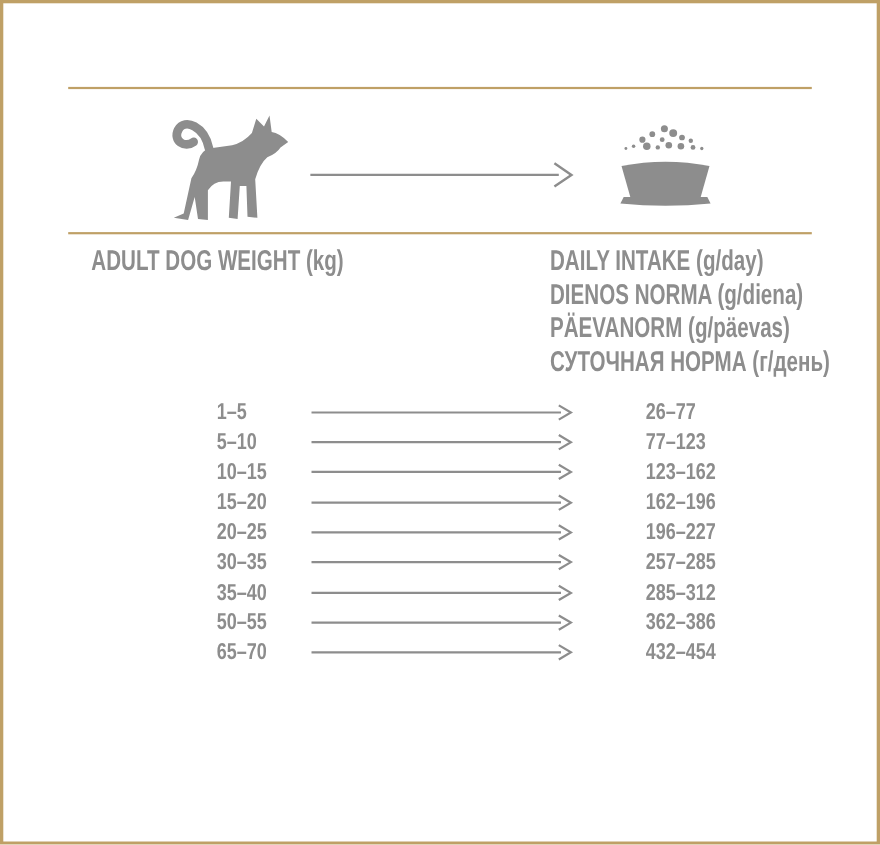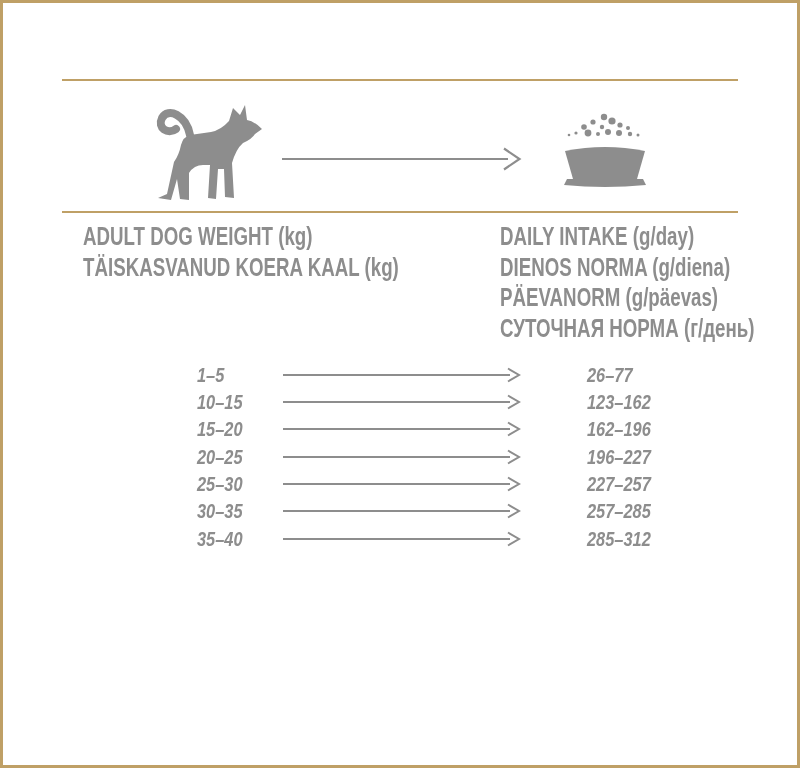--- a/index.html
+++ b/index.html
@@ -36,21 +36,21 @@
   .heads{position:absolute;top:221px;font-size:26px;line-height:30.6px;white-space:nowrap;}
   .left-head{left:83px;}
   .right-head{left:500px;}
   .heads .hline span{
     display:inline-block;
     transform:scaleX(0.72);
     transform-origin:0 50%;
   }
 
   .rows{position:absolute;left:0;top:361px;width:800px;}
-  .row{position:relative;height:27.35px;font-style:italic;}
+  .row{position:relative;height:27.35px;}
   .row .w,.row .v{
     position:absolute;top:50%;
     font-size:21px;white-space:nowrap;
     transform:translateY(-50%) scaleX(0.78);
     transform-origin:0 50%;
   }
   .row .w{left:197px;}
   .row .v{left:587px;}
   .row-arrow{
     position:absolute;left:283px;top:50%;
@@ -116,39 +116,46 @@
       <circle cx="70" cy="26" r="2.2"></circle>
         <circle cx="78" cy="27" r="1.5"></circle>
         <circle cx="9" cy="27" r="1.3"></circle>
     </g>
     <path class="solid" d="M5,43 Q45,35 85,43 L77,71 L13,71 Z"></path>
     <path class="solid" d="M7,71 L83,71 L86,77 Q45,81 4,77 Z"></path>
   </svg>
 
   <div class="heads left-head">
     <div class="hline"><span>ADULT DOG WEIGHT (kg)</span></div>
-    <div class="hline"><span>TÄISKASVANUD KOERA KAAL (kg)</span></div>
   </div>
   <div class="heads right-head">
     <div class="hline"><span>DAILY INTAKE (g/day)</span></div>
     <div class="hline"><span>DIENOS NORMA (g/diena)</span></div>
     <div class="hline"><span>PÄEVANORM (g/päevas)</span></div>
     <div class="hline"><span>СУТОЧНАЯ НОРМА (г/день)</span></div>
   </div>
 
   <div class="rows" id="rows">
     <div class="row">
       <span class="w">1–5</span>
       <svg class="row-arrow" viewBox="0 0 238 16" preserveAspectRatio="none" aria-hidden="true">
         <line x1="0" y1="8" x2="227" y2="8"></line>
         <polyline points="225,1.5 236,8 225,14.5"></polyline>
       </svg>
       <span class="v">26–77</span>
     </div>
 
+    <div class="row">
+      <span class="w">5–10</span>
+      <svg class="row-arrow" viewBox="0 0 238 16" preserveAspectRatio="none" aria-hidden="true">
+        <line x1="0" y1="8" x2="227" y2="8"></line>
+        <polyline points="225,1.5 236,8 225,14.5"></polyline>
+      </svg>
+      <span class="v">77–123</span>
+    </div>
 
     <div class="row">
       <span class="w">10–15</span>
       <svg class="row-arrow" viewBox="0 0 238 16" preserveAspectRatio="none" aria-hidden="true">
         <line x1="0" y1="8" x2="227" y2="8"></line>
         <polyline points="225,1.5 236,8 225,14.5"></polyline>
       </svg>
       <span class="v">123–162</span>
     </div>
 
@@ -163,28 +170,20 @@
 
     <div class="row">
       <span class="w">20–25</span>
       <svg class="row-arrow" viewBox="0 0 238 16" preserveAspectRatio="none" aria-hidden="true">
         <line x1="0" y1="8" x2="227" y2="8"></line>
         <polyline points="225,1.5 236,8 225,14.5"></polyline>
       </svg>
       <span class="v">196–227</span>
     </div>
 
-    <div class="row">
-      <span class="w">25–30</span>
-      <svg class="row-arrow" viewBox="0 0 238 16" preserveAspectRatio="none" aria-hidden="true">
-        <line x1="0" y1="8" x2="227" y2="8"></line>
-        <polyline points="225,1.5 236,8 225,14.5"></polyline>
-      </svg>
-      <span class="v">227–257</span>
-    </div>
 
     <div class="row">
       <span class="w">30–35</span>
       <svg class="row-arrow" viewBox="0 0 238 16" preserveAspectRatio="none" aria-hidden="true">
         <line x1="0" y1="8" x2="227" y2="8"></line>
         <polyline points="225,1.5 236,8 225,14.5"></polyline>
       </svg>
       <span class="v">257–285</span>
     </div>
 
@@ -192,18 +191,34 @@
       <span class="w">35–40</span>
       <svg class="row-arrow" viewBox="0 0 238 16" preserveAspectRatio="none" aria-hidden="true">
         <line x1="0" y1="8" x2="227" y2="8"></line>
         <polyline points="225,1.5 236,8 225,14.5"></polyline>
       </svg>
       <span class="v">285–312</span>
     </div>
 
 
 
-
-
-
+    <div class="row">
+      <span class="w">50–55</span>
+      <svg class="row-arrow" viewBox="0 0 238 16" preserveAspectRatio="none" aria-hidden="true">
+        <line x1="0" y1="8" x2="227" y2="8"></line>
+        <polyline points="225,1.5 236,8 225,14.5"></polyline>
+      </svg>
+      <span class="v">362–386</span>
+    </div>
+
+
+
+    <div class="row">
+      <span class="w">65–70</span>
+      <svg class="row-arrow" viewBox="0 0 238 16" preserveAspectRatio="none" aria-hidden="true">
+        <line x1="0" y1="8" x2="227" y2="8"></line>
+        <polyline points="225,1.5 236,8 225,14.5"></polyline>
+      </svg>
+      <span class="v">432–454</span>
+    </div>
   </div>
 
 </div>
 
 </body></html>

